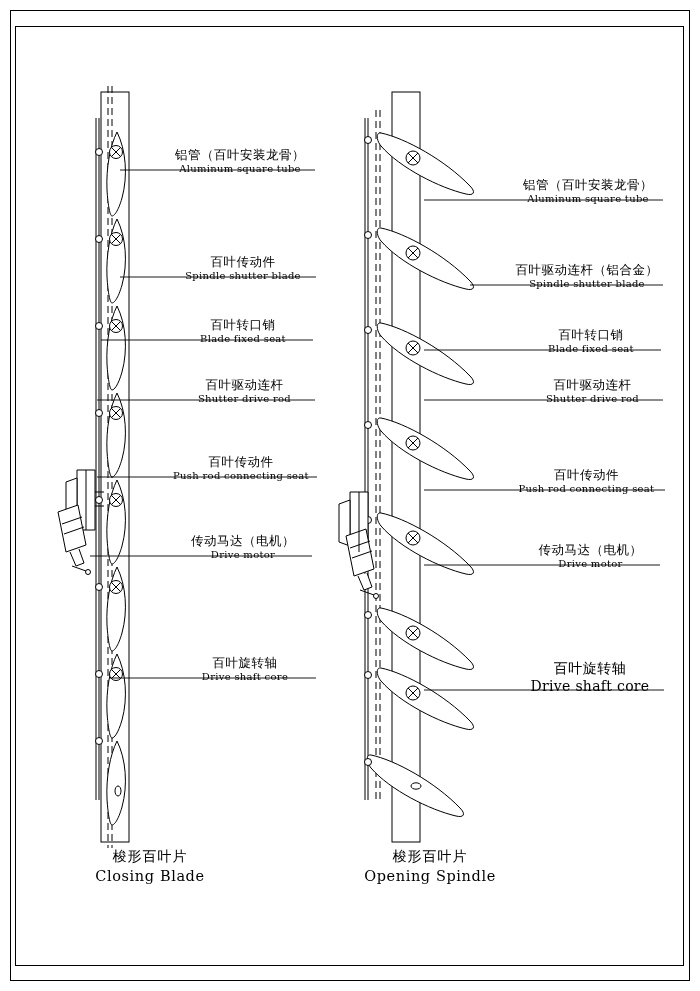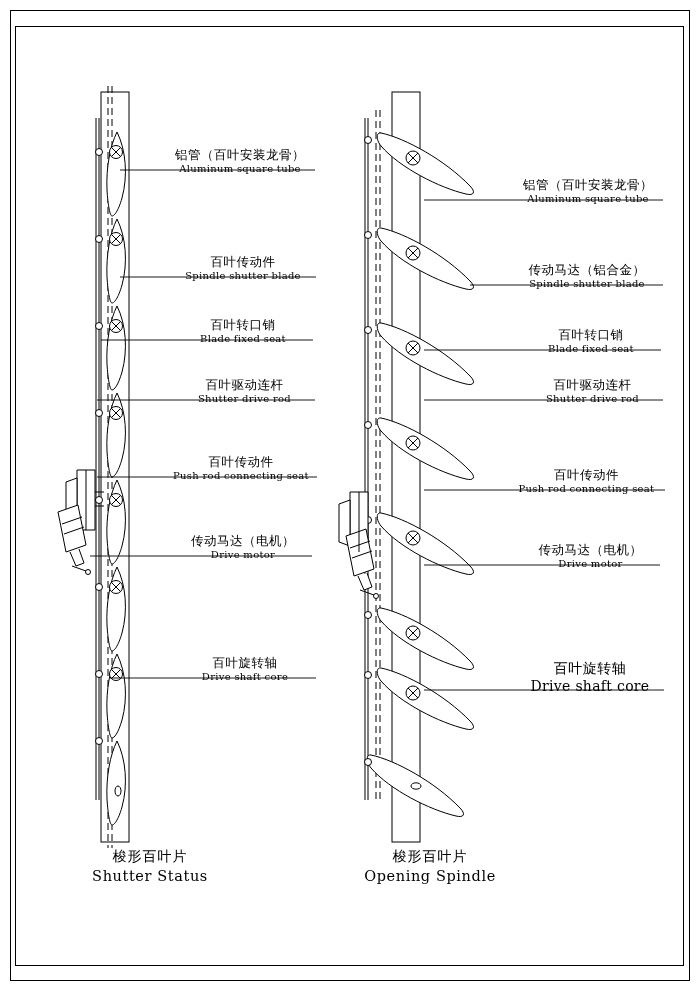--- a/index.html
+++ b/index.html
@@ -297,21 +297,21 @@
     <div class="cn">百叶旋转轴</div>
     <div class="en">Drive shaft core</div>
   </div>
 
   <div class="label" style="left:508px; top:177px; width:160px;">
     <div class="cn">铝管（百叶安装龙骨）</div>
     <div class="en">Aluminum square tube</div>
   </div>
 
   <div class="label" style="left:506px; top:262px; width:162px;">
-    <div class="cn">传动马达（铝合金）</div>
+    <div class="cn">百叶驱动连杆（铝合金）</div>
     <div class="en">Spindle shutter blade</div>
   </div>
 
   <div class="label" style="left:520px; top:327px; width:142px;">
     <div class="cn">百叶转口销</div>
     <div class="en">Blade fixed seat</div>
   </div>
 
   <div class="label" style="left:520px; top:377px; width:145px;">
     <div class="cn">百叶驱动连杆</div>
@@ -328,21 +328,21 @@
     <div class="en">Drive motor</div>
   </div>
 
   <div class="label big" style="left:512px; top:660px; width:156px;">
     <div class="cn">百叶旋转轴</div>
     <div class="en">Drive shaft core</div>
   </div>
 
   <div class="caption" style="left:60px; top:848px; width:180px;">
     <div class="cn">梭形百叶片</div>
-    <div class="en">Shutter Status</div>
+    <div class="en">Closing Blade</div>
   </div>
 
   <div class="caption" style="left:340px; top:848px; width:180px;">
     <div class="cn">梭形百叶片</div>
     <div class="en">Opening Spindle</div>
   </div>
 
 </div>
 
 </body></html>

